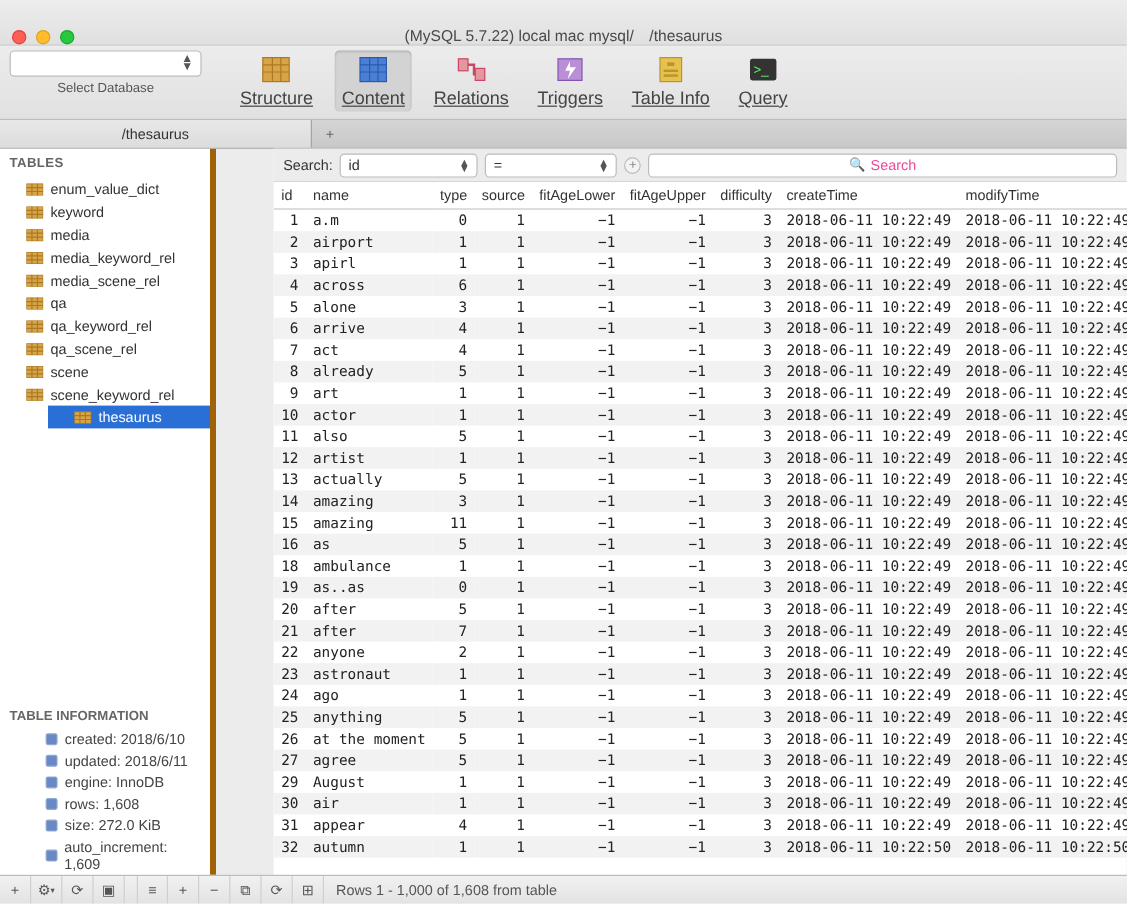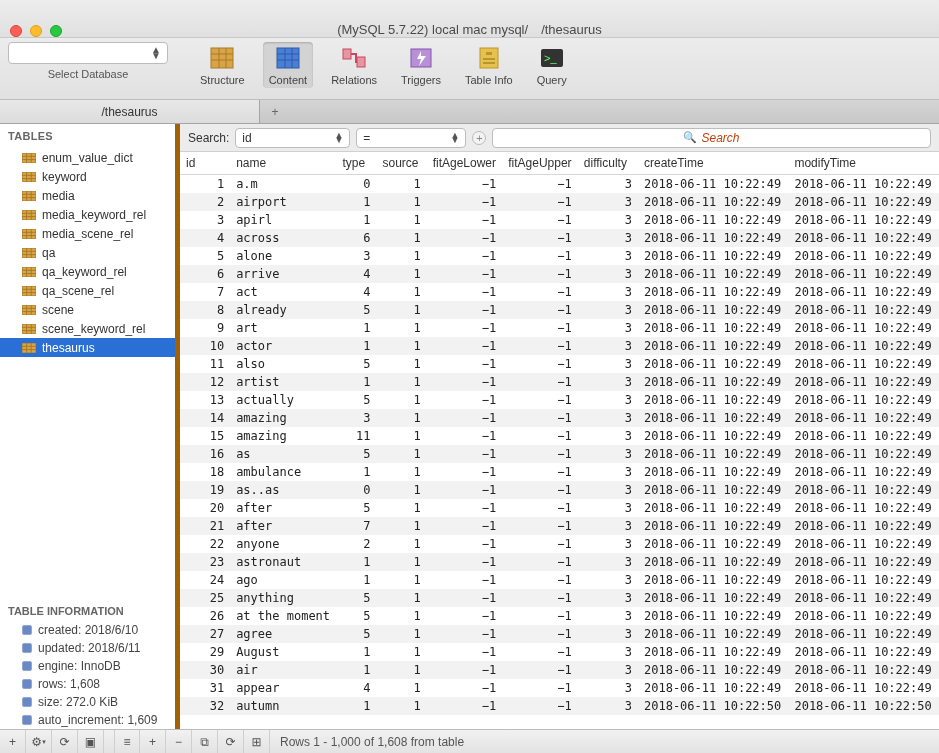--- a/index.html
+++ b/index.html
@@ -17,42 +17,42 @@
 
 
 .toolbar { height: 62px; display: flex; align-items: flex-start; padding: 4px 8px 0 8px; background: linear-gradient(#ececec,#e1e1e1); border-bottom: 1px solid #bcbcbc; }
 .db-select-wrap { display: flex; flex-direction: column; align-items: center; margin-right: 20px; }
 .db-select { width: 160px; height: 22px; border: 1px solid #bcbcbc; border-radius: 4px; background: #fff; font-size: 12px; padding: 0 6px; display: flex; align-items: center; justify-content: space-between; color: #888; }
 .db-select .arrows { font-size: 10px; line-height: 6px; color: #555; }
 .tb-label { font-size: 11px; color: #555; margin-top: 4px; }
 .tb-item { display: flex; flex-direction: column; align-items: center; margin: 0 6px; padding: 2px 6px; border-radius: 4px; }
 .tb-item.active { background: #d3d3d3; box-shadow: inset 0 1px 2px rgba(0,0,0,.2); }
 .tb-icon { width: 28px; height: 28px; margin-bottom: 2px; }
-.tb-text { font-size: 11px; color: #444; }
+.tb-text { font-size: 15px; color: #444; text-decoration: underline; }
 
 
 .tabstrip { height: 24px; background: linear-gradient(#d5d5d5,#c8c8c8); border-bottom: 1px solid #a5a5a5; display: flex; }
 .tab { width: 260px; display: flex; align-items: center; justify-content: center; font-size: 12px; border-right: 1px solid #a5a5a5; background: linear-gradient(#e8e8e8,#dcdcdc); color: #333; }
 .tab-add { width: 30px; display: flex; align-items: center; justify-content: center; color: #666; }
 
 
 .body { flex: 1 1 auto; display: flex; min-height: 0; }
 .sidebar { width: 180px; background: #fff; border-right: 5px solid #a16207; display: flex; flex-direction: column; }
 .side-head { padding: 6px 8px; font-size: 11px; font-weight: 600; color: #666; letter-spacing: .3px; }
 .side-list { flex: 0 0 auto; }
 .side-item { display: flex; align-items: center; padding: 2px 8px 2px 22px; font-size: 12px; color: #333; height: 19px; }
-.side-item.selected { background: #2a6fd6; color: #fff; }
+.side-item.selected { background: #2a6fd6; color: #fff; margin-left: 40px; }
 .side-icon { width: 14px; height: 10px; margin-right: 6px; flex: 0 0 auto; }
 .side-icon svg { display: block; }
 .side-info { margin-top: auto; }
 .info-head { padding: 8px 8px 4px 8px; font-size: 11px; font-weight: 600; color: #666; }
-.info-row { display: flex; align-items: center; padding: 2px 8px 2px 22px; font-size: 12px; color: #444; }
+.info-row { display: flex; align-items: center; padding: 2px 8px 2px 38px; font-size: 12px; color: #444; }
 .info-ico { width: 10px; height: 10px; background: #6a88c4; border: 1px solid #90a7d4; margin-right: 6px; border-radius: 2px; }
 
-.main { flex: 1; display: flex; flex-direction: column; background: #fff; min-width: 0; }
+.main { flex: 1; display: flex; flex-direction: column; background: #fff; min-width: 0; margin-left: 48px; }
 .searchbar { height: 28px; display: flex; align-items: center; padding: 0 8px; gap: 6px; border-bottom: 1px solid #d0d0d0; background: #ececec; }
 .searchbar label { font-size: 12px; color: #333; }
 .sel { height: 20px; border: 1px solid #bcbcbc; border-radius: 4px; background: #fff; font-size: 12px; padding: 0 6px; display: flex; align-items: center; justify-content: space-between; }
 .sel .arrows { font-size: 9px; line-height: 5px; color: #555; }
 .sel.field { width: 115px; }
 .sel.op { width: 110px; }
 .pill { width: 14px; height: 14px; border-radius: 50%; border: 1px solid #bcbcbc; display: inline-flex; align-items: center; justify-content: center; font-size: 11px; color: #888; background: #f3f3f3; }
 .search-input { flex: 1; height: 20px; border: 1px solid #bcbcbc; border-radius: 4px; background: #fff; display: flex; align-items: center; padding: 0 8px; color: #999; justify-content: center; }
 .search-input .mag { margin-right: 4px; font-size: 11px; color: #888; }
 
@@ -337,21 +337,21 @@
           <span>id</span>
           <span class="arrows">▲<br>▼</span>
         </div>
         <div class="sel op">
           <span>=</span>
           <span class="arrows">▲<br>▼</span>
         </div>
         <span class="pill">+</span>
         <div class="search-input">
           <span class="mag">🔍</span>
-          <span style="color:#c2410c;font-style:italic;">Search</span>
+          <span style="color:#ec4899;">Search</span>
         </div>
       </div>
 
       <div class="grid-wrap">
         <table class="grid">
           <thead>
               <tr id="grid-head">
                 <th class="col-id">id</th>
                 <th class="col-name">name</th>
                 <th class="col-type">type</th>

